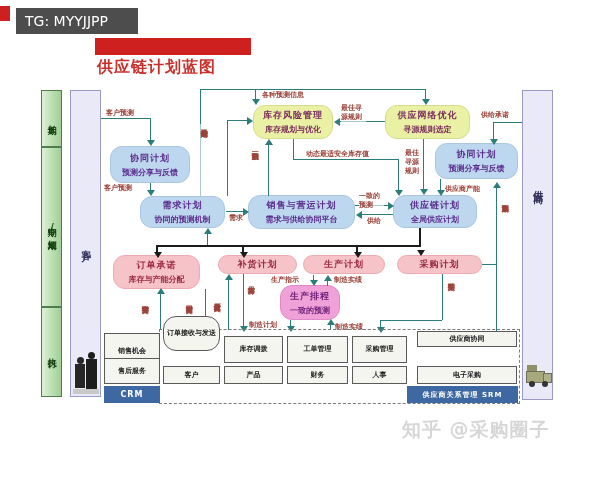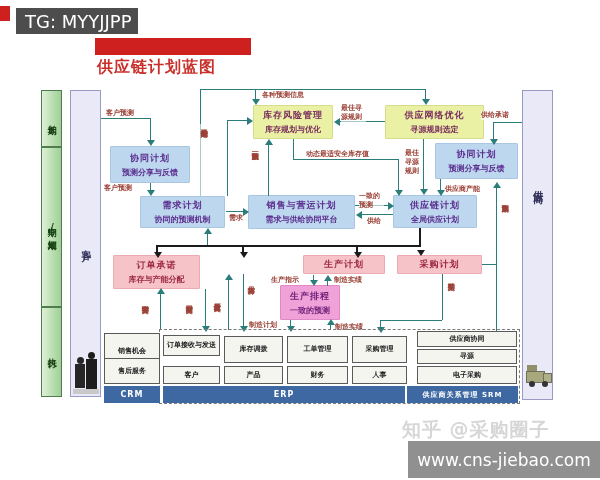--- a/index.html
+++ b/index.html
@@ -1,34 +1,34 @@
 <!DOCTYPE html>
 <html><head>
 <meta charset="utf-8">
 <style>
   html,body{margin:0;padding:0;background:#fff;}
   .stage{position:relative;width:600px;height:480px;background:#fff;overflow:hidden;
          font-family:"DejaVu Sans","Liberation Sans",sans-serif;}
   
   .corner{position:absolute;left:0;top:6px;width:10px;height:15px;background:#cf2020;}
   .badge{position:absolute;left:16px;top:8px;width:122px;height:26px;background:#4d4d4d;color:#fff;
-         font-size:18px;display:flex;align-items:center;padding-left:9px;box-sizing:border-box;}
+         font-size:14px;display:flex;align-items:center;padding-left:9px;box-sizing:border-box;}
   .redbar{position:absolute;left:95px;top:38px;width:156px;height:17px;background:#cf2020;}
   .title{position:absolute;left:97px;top:57px;font-size:16px;font-weight:bold;color:#c9302c;letter-spacing:1px;}
   
   .lane-g{position:absolute;left:41px;width:21px;background:linear-gradient(to right,#def1d6,#9ecf96);
           border:1px solid #4e7e4e;box-sizing:border-box;display:flex;align-items:center;justify-content:center;}
   .lane-p{position:absolute;width:31px;background:#e9e9f7;border:1px solid #9a9ac4;box-sizing:border-box;
           display:flex;align-items:center;justify-content:center;}
   .vt{writing-mode:vertical-lr;text-orientation:upright;line-height:1.05;}
   .lane-g .vt{font-size:9px;font-weight:bold;color:#15400f;letter-spacing:1px;}
   .lane-p .vt{font-size:10px;font-weight:bold;color:#33335c;letter-spacing:2px;}
   
   .box{position:absolute;display:flex;flex-direction:column;justify-content:center;align-items:center;
-       text-align:center;gap:2px;box-sizing:border-box;border-radius:1px;font-family:Liberation Serif, serif;}
+       text-align:center;gap:2px;box-sizing:border-box;border-radius:12px;font-family:Liberation Serif, serif;}
   .box .t{font-size:9px;font-weight:bold;letter-spacing:1px;}
   .box .s{font-size:8px;font-weight:bold;letter-spacing:0px;}
   .blue{background:#bdd7ee;color:#5b2d8e;border:1px solid #a9c6e2;}
   .yellow{background:#eaf0a4;color:#7b2d5e;border:1px solid #d6dd8a;}
   .pink{background:#f6c3c8;color:#9c2844;border:1px solid #ecaab1;}
   .magenta{background:#f0a2d8;color:#6d1f77;border:1px solid #e089c6;}
   
   .ln{position:absolute;background:#2a7d79;}
   .lnk{position:absolute;background:#1b1b1b;}
   .ah{position:absolute;width:0;height:0;border:4px solid transparent;}
@@ -101,21 +101,21 @@
   <div class="box blue" style="left:110px;top:146px;width:80px;height:37px;">
     <span class="t">协同计划</span>
     <span class="s">预测分享与反馈</span>
     </div>
 
   <div class="box yellow" style="left:253px;top:105px;width:80px;height:34px;">
     <span class="t">库存风险管理</span>
     <span class="s">库存规划与优化</span>
     </div>
 
-  <div class="box yellow" style="left:385px;top:105px;width:99px;height:34px;">
+  <div class="box yellow" style="left:385px;top:105px;width:85px;height:34px;">
     <span class="t">供应网络优化</span>
     <span class="s">寻源规则选定</span>
     </div>
 
   <div class="box blue" style="left:435px;top:143px;width:83px;height:36px;">
     <span class="t">协同计划</span>
     <span class="s">预测分享与反馈</span>
     </div>
 
   <div class="box blue" style="left:140px;top:196px;width:85px;height:32px;">
@@ -131,20 +131,23 @@
   <div class="box blue" style="left:393px;top:195px;width:84px;height:33px;">
     <span class="t">供应链计划</span>
     <span class="s">全局供应计划</span>
     </div>
 
   <div class="box pink" style="left:113px;top:255px;width:87px;height:34px;">
     <span class="t">订单承诺</span>
     <span class="s">库存与产能分配</span>
     </div>
 
+  <div class="box pink" style="left:218px;top:255px;width:79px;height:19px;">
+    <span class="t">补货计划</span>
+    </div>
 
   <div class="box pink" style="left:303px;top:255px;width:82px;height:19px;">
     <span class="t">生产计划</span>
     </div>
 
   <div class="box pink" style="left:397px;top:255px;width:85px;height:19px;">
     <span class="t">采购计划</span>
     </div>
 
   <div class="box magenta" style="left:280px;top:285px;width:60px;height:35px;">
@@ -259,31 +262,28 @@
   <span class="lbl vt" style="left:184px;top:300px;height:26px;">交货期回复</span>
   <span class="lbl vt" style="left:212px;top:298px;height:26px;">历史交货记录</span>
   <span class="lbl vt" style="left:446px;top:277px;height:38px;">采购交期</span>
 
   <div class="dash" style="left:159px;top:329px;width:361px;height:75px;"></div>
 
   <div class="sys" style="left:104px;top:333px;width:56px;height:36px;">销售机会</div>
   <div class="sys" style="left:104px;top:358px;width:56px;height:26px;">售后服务</div>
   <div class="bar" style="left:104px;top:386px;width:56px;height:17px;">CRM</div>
 
-  <div class="sys" style="left:163px;top:335px;width:57px;height:21px;">订单接收与发送</div>
+  <div class="sys" style="left:163px;top:316px;width:57px;height:35px;border-radius:13px;">订单接收与发送</div>
   <div class="sys" style="left:224px;top:336px;width:59px;height:27px;">库存调拨</div>
   <div class="sys" style="left:287px;top:336px;width:61px;height:27px;">工单管理</div>
   <div class="sys" style="left:352px;top:336px;width:55px;height:27px;">采购管理</div>
   <div class="sys" style="left:163px;top:366px;width:57px;height:18px;">客户</div>
   <div class="sys" style="left:224px;top:366px;width:59px;height:18px;">产品</div>
   <div class="sys" style="left:287px;top:366px;width:61px;height:18px;">财务</div>
   <div class="sys" style="left:352px;top:366px;width:55px;height:18px;">人事</div>
-  <div class="bar" style="left:163px;top:386px;width:242px;height:17px;">ERP</div>
 
   <div class="sys" style="left:417px;top:331px;width:100px;height:16px;">供应商协同</div>
-  <div class="sys" style="left:417px;top:349px;width:100px;height:15px;">寻源</div>
   <div class="sys" style="left:417px;top:366px;width:100px;height:18px;">电子采购</div>
   <div class="bar" style="left:407px;top:386px;width:111px;height:17px;font-size:7px;">供应商关系管理 SRM</div>
 
   <div class="zhihu">知乎 @采购圈子</div>
-  <div class="site">www.cns-jiebao.com</div>
 
 </div>
 
 </body></html>

